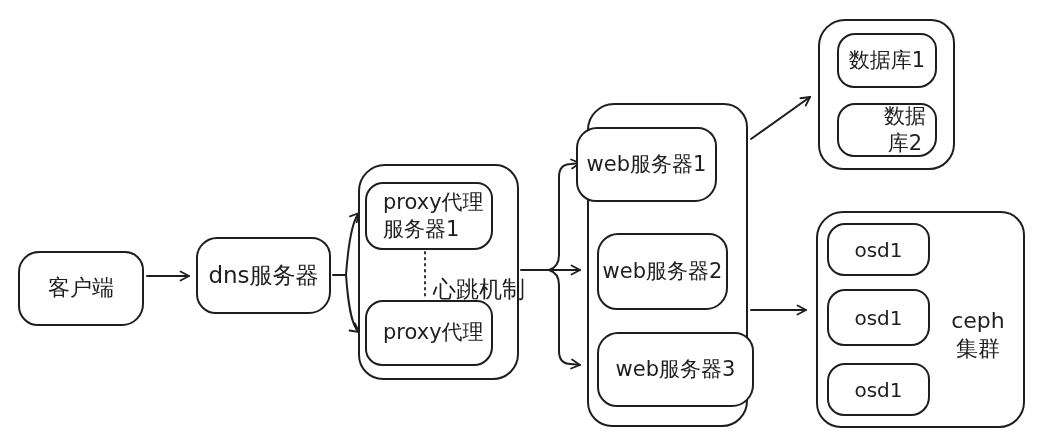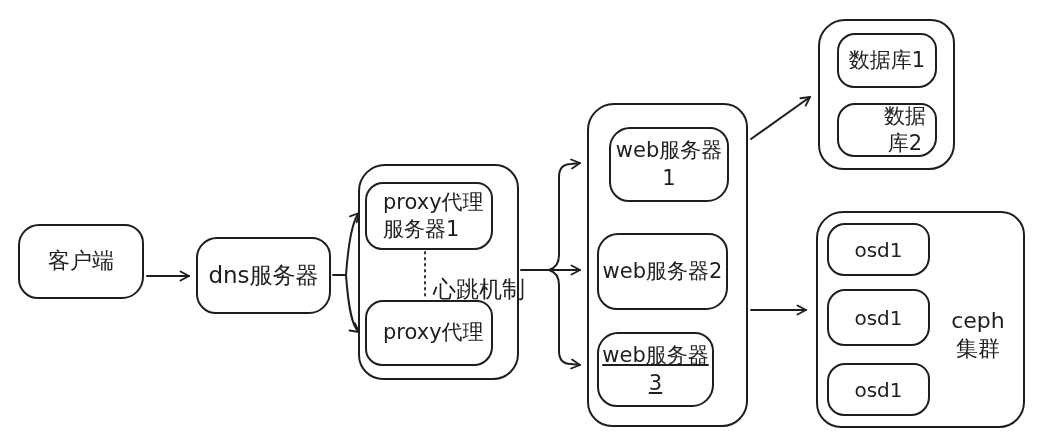--- a/index.html
+++ b/index.html
@@ -56,35 +56,35 @@
   .group {
     position: absolute;
     border: 2.2px solid var(--stroke);
     background: transparent;
   }
   
   .r-sm { border-radius: 18px 16px 19px 17px; }
   .r-md { border-radius: 21px 19px 22px 20px; }
   .r-lg { border-radius: 27px 24px 26px 25px; }
 
-  .node-client   { left: 18px;  top: 224px; width: 126px; height: 75px;  font-size: 22px; }
+  .node-client   { left: 18px;  top: 251px; width: 126px; height: 75px;  font-size: 22px; }
   .node-dns      { left: 196px; top: 237px; width: 135px; height: 77px;  font-size: 23px; text-align: right; }
 
   .group-proxy   { left: 358px; top: 164px; width: 161px; height: 216px; }
   .node-proxy1   { left: 365px; top: 182px; width: 128px; height: 68px;  font-size: 21px; justify-content: flex-start; text-align: left; padding-left: 16px; }
   .node-proxy2   { left: 365px; top: 300px; width: 128px; height: 66px;  font-size: 21px; justify-content: flex-start; text-align: left; padding-left: 16px; }
   .label-heartbeat {
     position: absolute; left: 433px; top: 274px;
     font-size: 23px; white-space: nowrap; background: transparent;
   }
 
   .group-web     { left: 587px; top: 103px; width: 161px; height: 324px; }
-  .node-web1     { left: 609px; top: 127px; width: 120px; height: 75px;  font-size: 21px; }
+  .node-web1     { left: 576px; top: 127px; width: 141px; height: 75px;  font-size: 21px; }
   .node-web2     { left: 597px; top: 233px; width: 131px; height: 77px;  font-size: 21px; }
-  .node-web3     { left: 597px; top: 332px; width: 117px; height: 75px;  font-size: 21px; text-decoration: underline; }
+  .node-web3     { left: 597px; top: 332px; width: 157px; height: 75px;  font-size: 21px; }
 
   .group-db      { left: 818px; top: 19px;  width: 137px; height: 151px; }
   .node-db1      { left: 837px; top: 33px;  width: 100px; height: 55px;  font-size: 21px; }
   .node-db2      { left: 837px; top: 103px; width: 100px; height: 54px;  font-size: 21px; padding-left: 36px; }
 
   .group-ceph    { left: 816px; top: 211px; width: 209px; height: 217px; }
   .node-osd-a    { left: 827px; top: 223px; width: 103px; height: 53px;  font-size: 20px; }
   .node-osd-b    { left: 827px; top: 289px; width: 103px; height: 57px;  font-size: 20px; }
   .node-osd-c    { left: 827px; top: 363px; width: 103px; height: 53px;  font-size: 20px; }
   .label-ceph {

